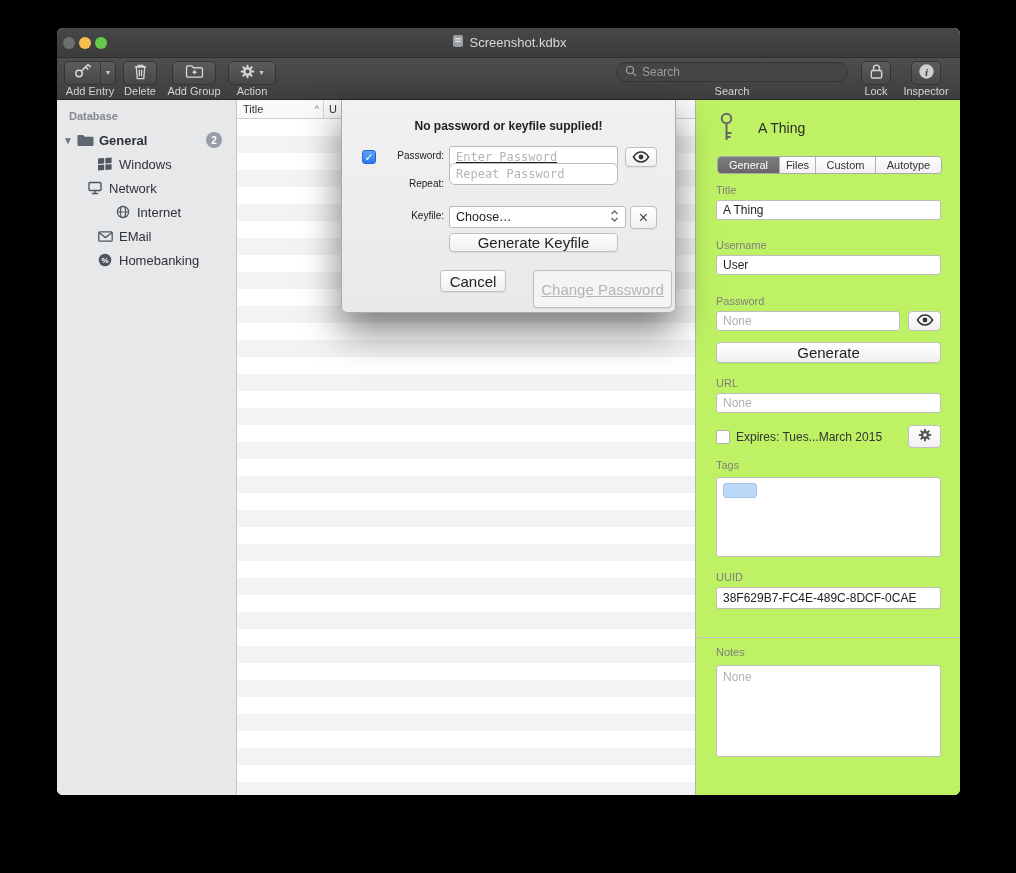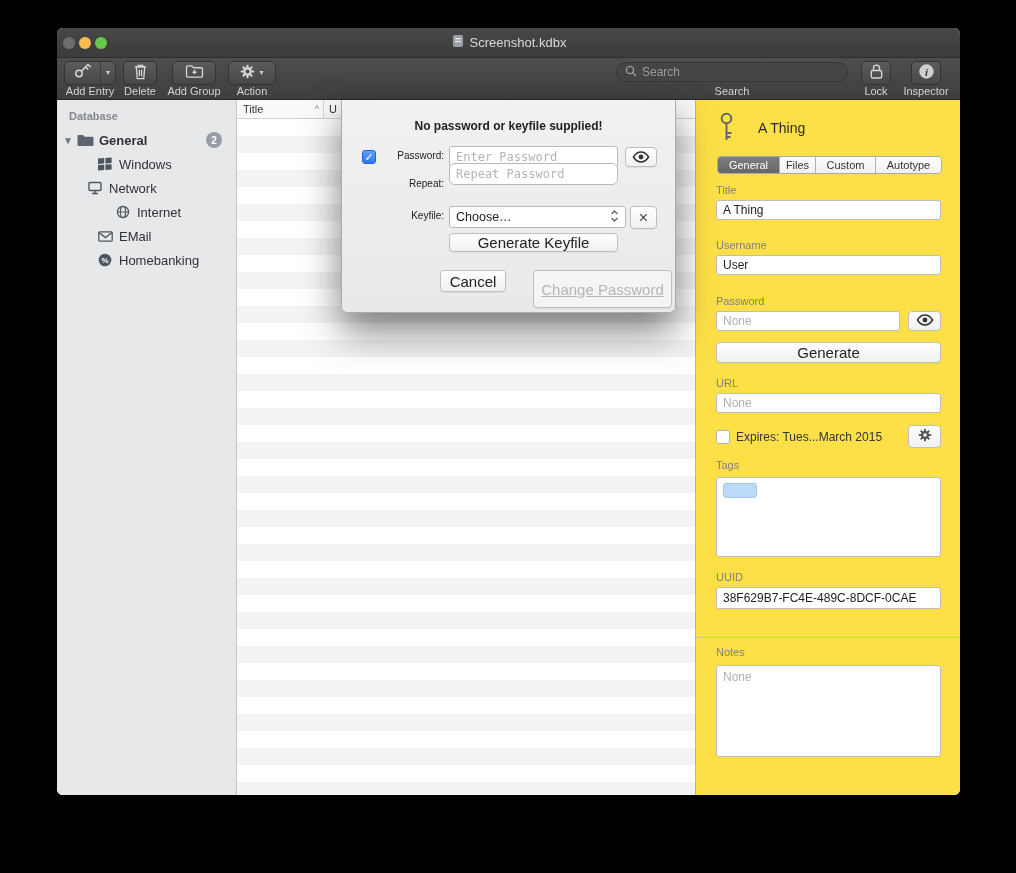--- a/index.html
+++ b/index.html
@@ -78,21 +78,21 @@
   .btn { background:linear-gradient(#ffffff,#f0f0f0); border:1px solid #bfbfbf; border-radius:4px;
          font-size:15px; color:#222; display:flex; align-items:center; justify-content:center;
          box-shadow:0 1px 1px rgba(0,0,0,.06); cursor:default; }
   .btn.disabled { color:#b5b5b5; background:#f4f4f4; }
   .dropdown { position:absolute; left:107px; width:177px; height:22px; background:#fff;
               border:1px solid #b9b9b9; border-radius:3px; font-size:12.5px; color:#222;
               display:flex; align-items:center; padding:0 6px; justify-content:space-between; }
 
   
   .inspector { position:absolute; left:638px; top:0; width:320px; bottom:0;
-               background:#fde047; border-left:1px solid #b3b3b3; }
+               background:#bef264; border-left:1px solid #b3b3b3; }
   .ins-label { position:absolute; font-size:11px; color:#7f7f7f; }
   .ins-field { position:absolute; left:20px; width:225px; height:20px; background:#fff;
                border:1px solid #bdbdbd; border-radius:3px; padding:0 6px; font-size:12px; color:#222; }
   .ins-field::placeholder { color:#b0b0b0; }
   .entry-title { position:absolute; left:62px; top:20px; font-size:14px; color:#2b2b2b; }
   .segmented { position:absolute; left:21px; top:56px; width:225px; height:18px; display:flex;
                border:1px solid #a9a9a9; border-radius:4px; overflow:hidden; font-size:11px; }
   .segment { display:flex; align-items:center; justify-content:center; color:#333;
              background:linear-gradient(#fdfdfd,#f1f1f1); border-right:1px solid #b2b2b2; }
   .segment:last-child { border-right:none; }
@@ -313,21 +313,21 @@
         </div>
       </div>
       <div class="table-body"></div>
     </div>
 
     <div class="sheet">
       <div class="sheet-msg">No password or keyfile supplied!</div>
 
       <div class="checkbox on" style="position:absolute;left:20px;top:50px;">✓</div>
       <div class="d-label" style="left:20px;top:50px;">Password:</div>
-      <input class="d-field" style="top: 46px;" type="text" placeholder="Enter Password">
+      <input class="d-field" style="top: 46px; text-decoration: underline;" type="text" placeholder="Enter Password">
       <div class="btn" style="position:absolute;left:283px;top:47px;width:32px;height:20px;">
         <span>
           <svg width="18" height="12" viewBox="0 0 18 12">
               <path d="M9 1C4.5 1 1.5 6 1.5 6S4.5 11 9 11s7.5-5 7.5-5S13.5 1 9 1z" fill="none" stroke="#333" stroke-width="1.5"></path>
               <circle cx="9" cy="6" r="2.4" fill="#333"></circle>
             </svg>
         </span>
       </div>
 
       <div class="d-label" style="left:20px;top:78px;">Repeat:</div>

